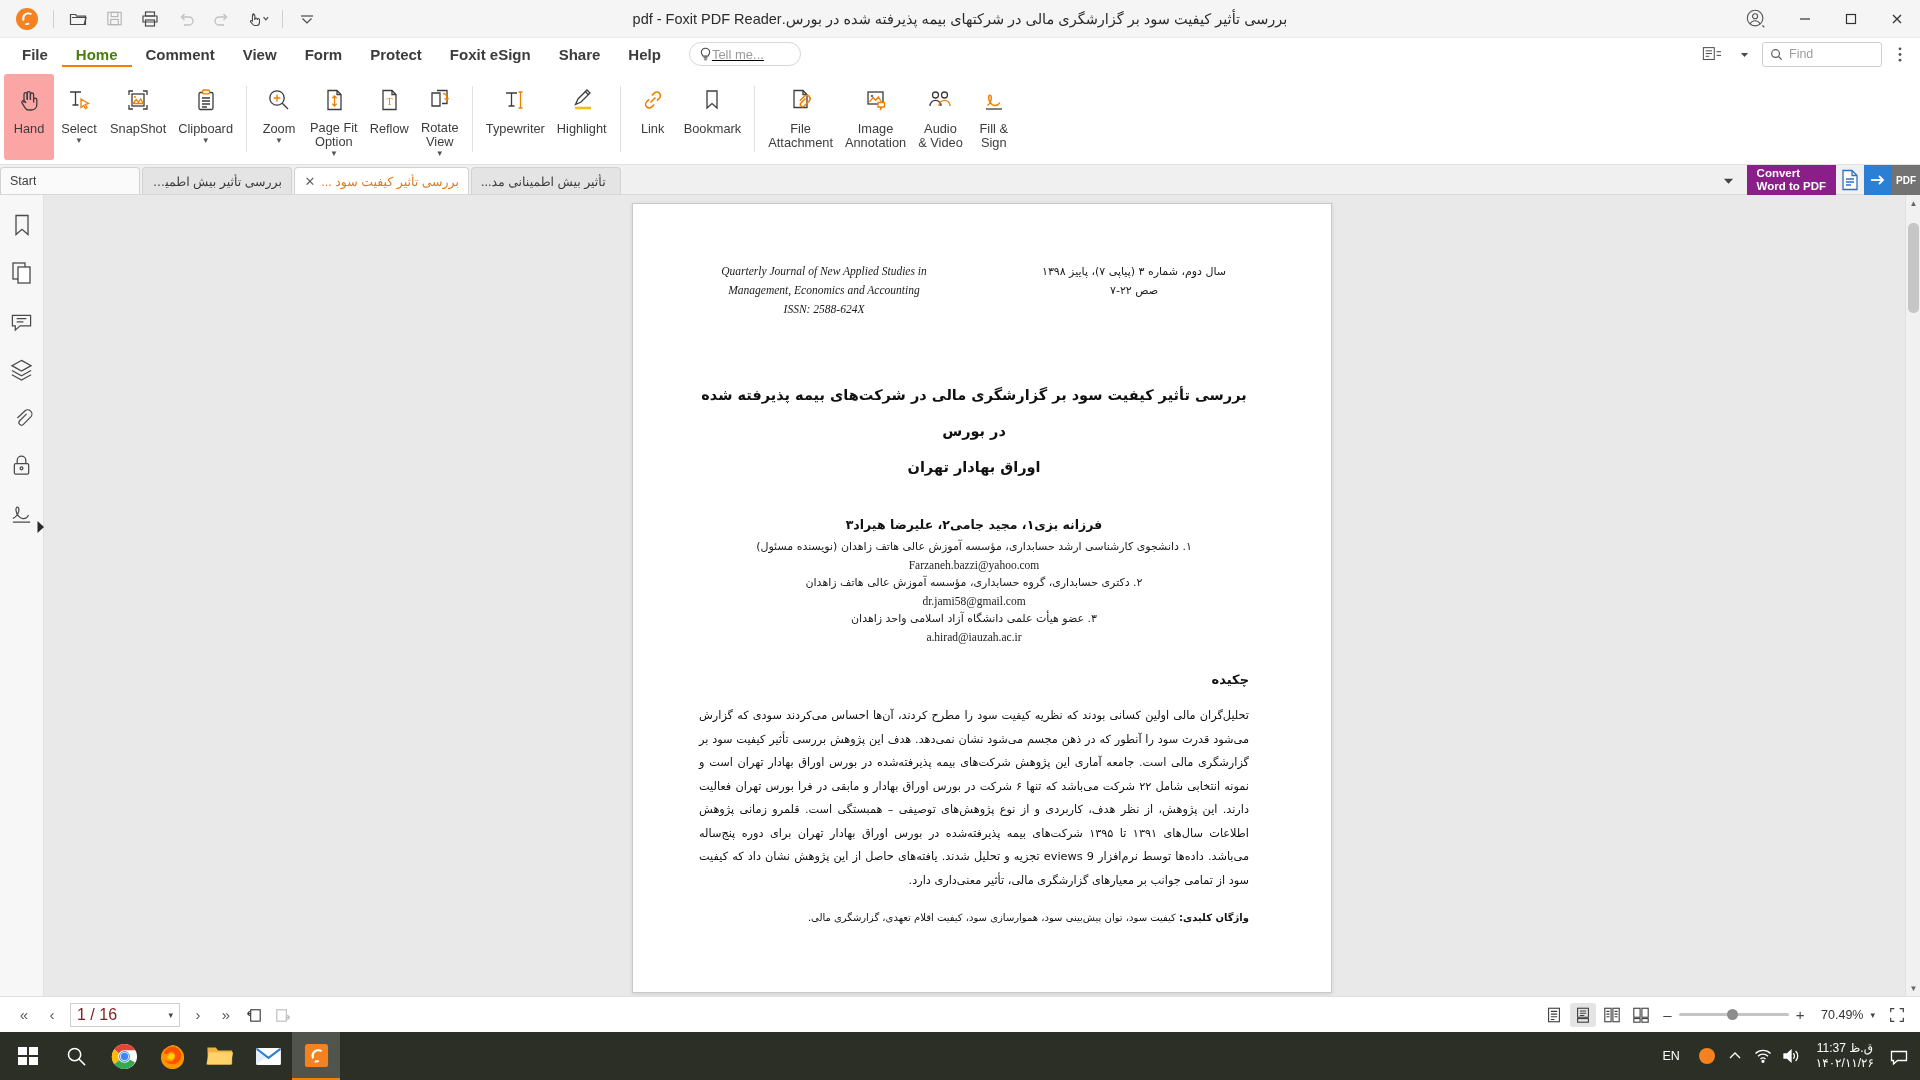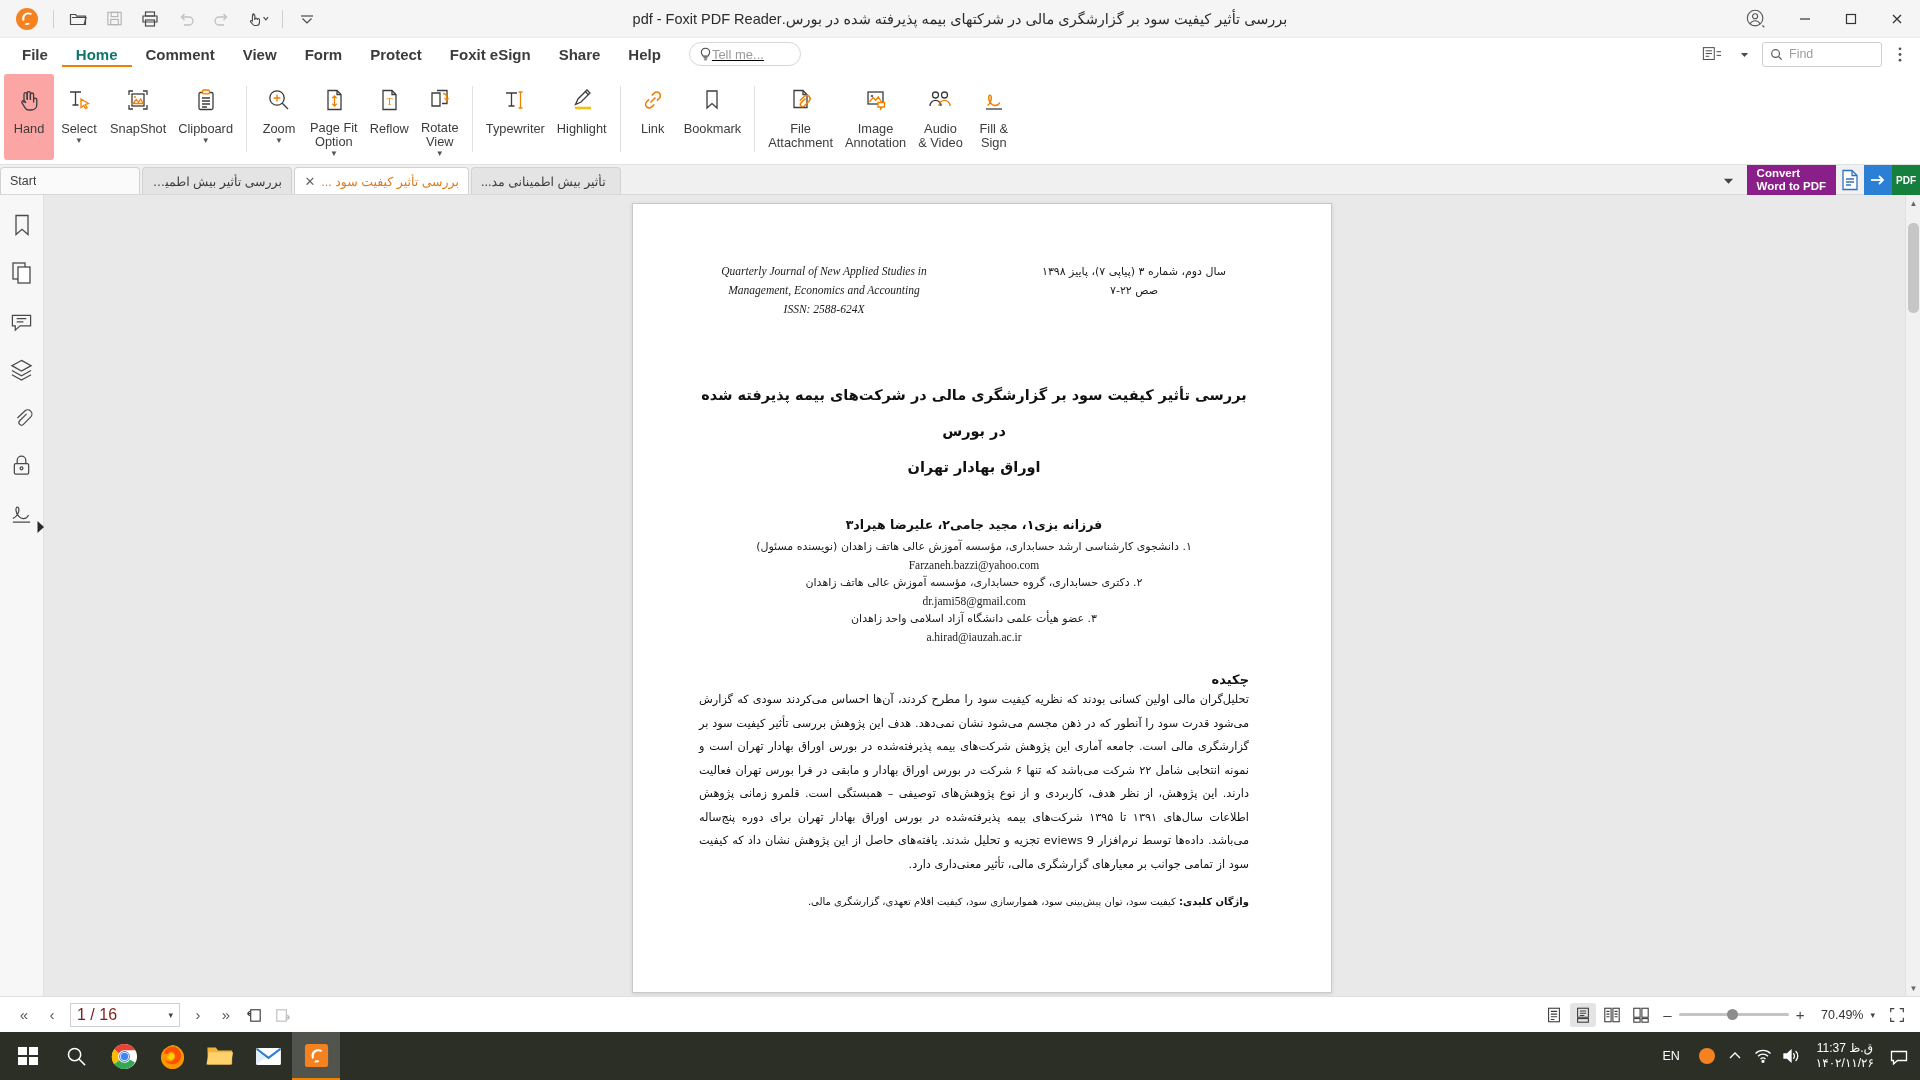--- a/index.html
+++ b/index.html
@@ -39,21 +39,21 @@
 
   
   .menubar {
     height: 32px; background: #ffffff; display: flex; align-items: center;
     padding-left: 8px; flex: 0 0 32px; position: relative;
   }
   .menu-item {
     font-size: 15px; font-weight: bold; color: #3c3c3c; padding: 4px 14px;
     cursor: pointer; white-space: nowrap;
   }
-  .menu-item.active { color: #0f766e; border-bottom: 2px solid #f08000; padding-bottom: 2px; }
+  .menu-item.active { color: #4d7c0f; border-bottom: 2px solid #f08000; padding-bottom: 2px; }
   .tellme {
     display: flex; align-items: center; margin-left: 14px;
     border: 1px solid #d6d6d6; border-radius: 14px; height: 24px; padding: 0 12px 0 9px;
     min-width: 112px; cursor: text; text-decoration: underline;
   }
   .tellme span { font-size: 13px; color: #9a9a9a; }
   .menu-right { margin-left: auto; display: flex; align-items: center; gap: 4px; padding-right: 6px; }
   .find-box {
     display: flex; align-items: center; gap: 6px; border: 1px solid #cfcfcf;
     border-radius: 3px; height: 25px; width: 120px; padding: 0 7px; background: #fff;
@@ -100,21 +100,21 @@
   .tab-more { margin-left: auto; display: flex; align-items: center; padding: 0 6px; height: 27px; cursor: pointer; }
   .convert-badge {
     position: absolute; right: 0; top: 0; height: 21px; display: flex; align-items: flex-start;
   }
   .cv-purple {
     background: #8a1f8a; color: #fff; font-size: 11.5px; font-weight: bold; line-height: 13px;
     padding: 2px 10px; height: 30px; display: flex; flex-direction: column; justify-content: center;
   }
   .cv-sq { width: 28px; height: 30px; display: flex; align-items: center; justify-content: center; }
   .cv-blue { background: #2b7fd4; }
-  .cv-red { background: #15803d; color: #fff; font-size: 10px; font-weight: bold; }
+  .cv-red { background: #737373; color: #fff; font-size: 10px; font-weight: bold; }
 
   
   .main { flex: 1; display: flex; position: relative; background: #e8e8e8; min-height: 0; }
   .leftrail {
     width: 44px; background: #f7f7f7; border-right: 1px solid #e0e0e0;
     display: flex; flex-direction: column; align-items: center; padding-top: 16px; gap: 20px;
     position: relative;
   }
   .rail-ico { width: 28px; height: 28px; display: flex; align-items: center; justify-content: center; cursor: pointer; border-radius: 3px; }
   .rail-expand { position: absolute; top: 320px; left: 34px; width: 14px; height: 24px;
@@ -146,21 +146,21 @@
   }
   .afflist { text-align: center; direction: rtl; font-family: "DejaVu Sans", sans-serif;
     font-size: 11px; line-height: 18px; color: #1a1a1a; margin-top: 6px; }
   .email { font-family: "Liberation Serif", serif; font-size: 11.5px; direction: ltr; }
   .abs-head {
     text-align: right; direction: rtl; font-family: "DejaVu Sans", sans-serif;
     font-weight: bold; font-size: 13px; margin-top: 26px; color: #111;
   }
   .abs-body {
     direction: rtl; text-align: justify; font-family: "DejaVu Sans", sans-serif;
-    font-size: 11.3px; line-height: 23.5px; color: #111; margin-top: 1px;
+    font-size: 11.3px; line-height: 23.5px; color: #111; margin-top: 17px;
   }
   .kw { direction: rtl; text-align: right; font-family: "DejaVu Sans", sans-serif;
     font-size: 10px; margin-top: 20px; color: #111; }
   .kw b { font-weight: bold; }
 
   .vscroll {
     position: absolute; right: 0; top: 0; bottom: 0; width: 15px; background: #f1f1f1;
     border-left: 1px solid #e0e0e0;
   }
   .vthumb { position: absolute; top: 28px; left: 2px; width: 11px; height: 90px; background: #c6c6c6; border-radius: 5px; cursor: pointer; }

